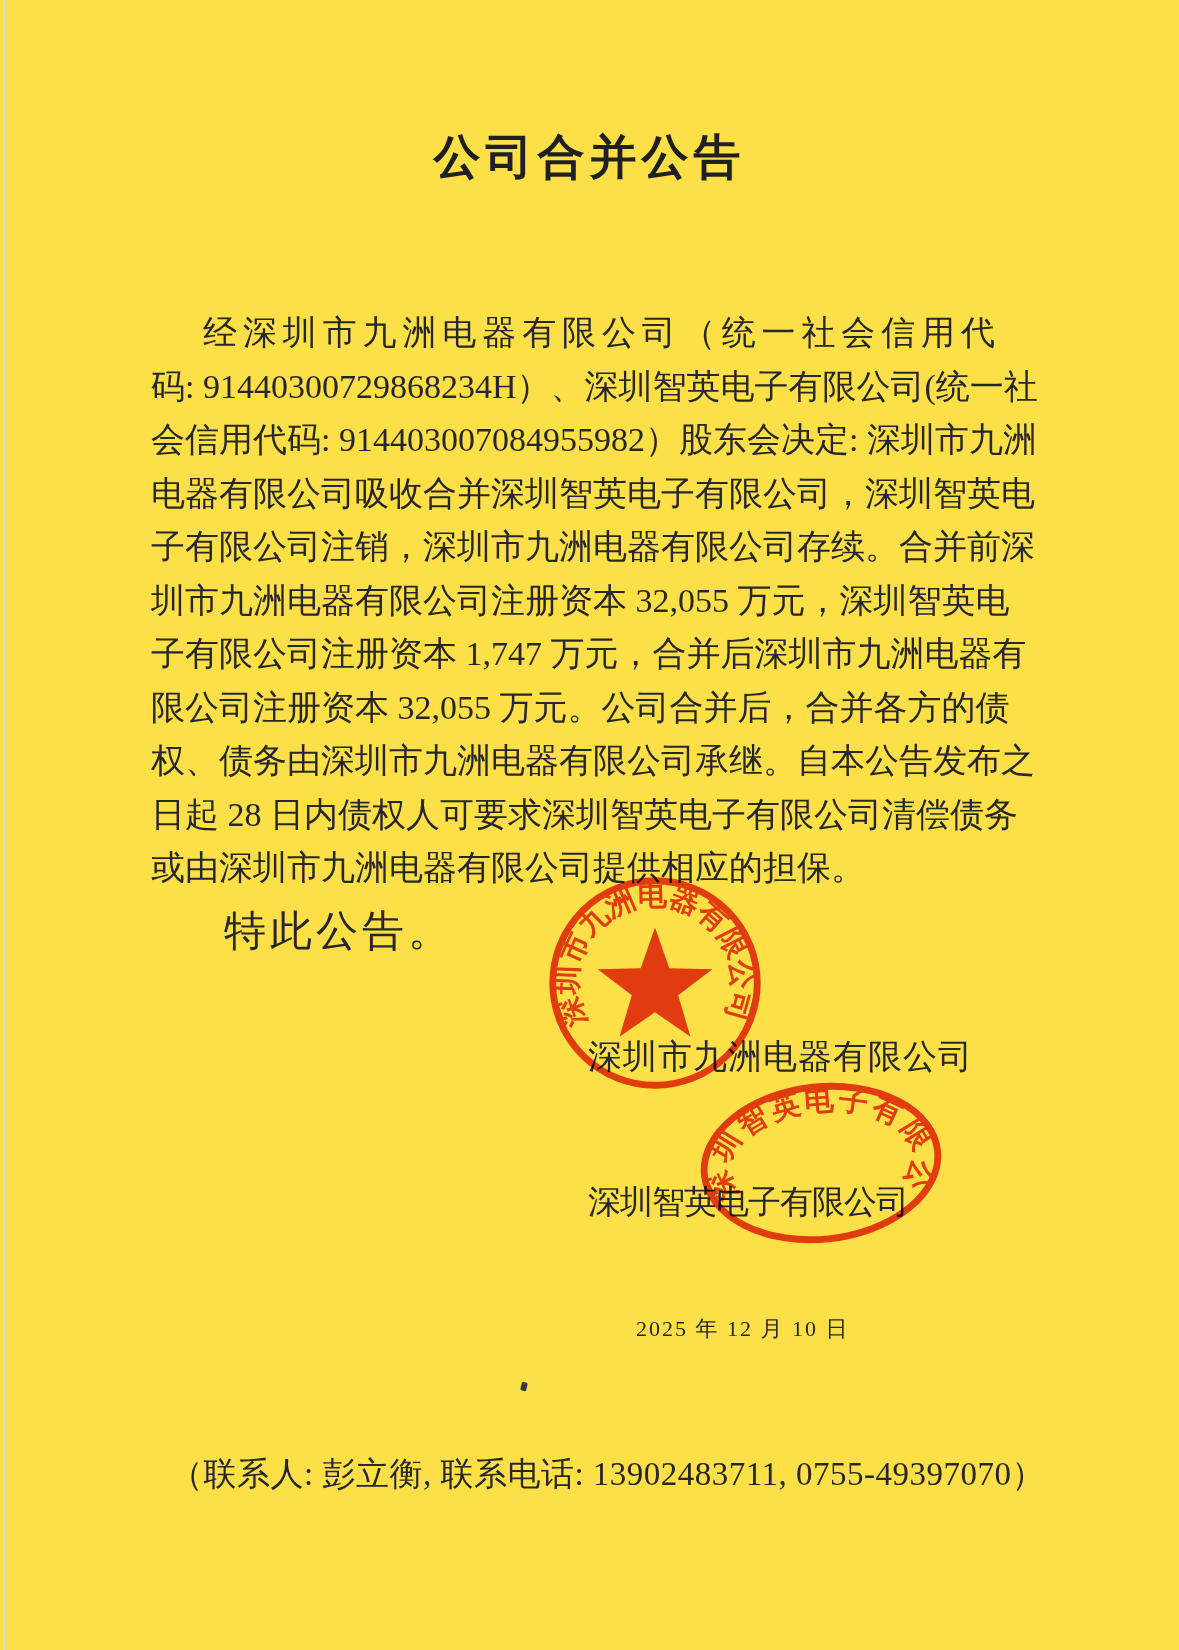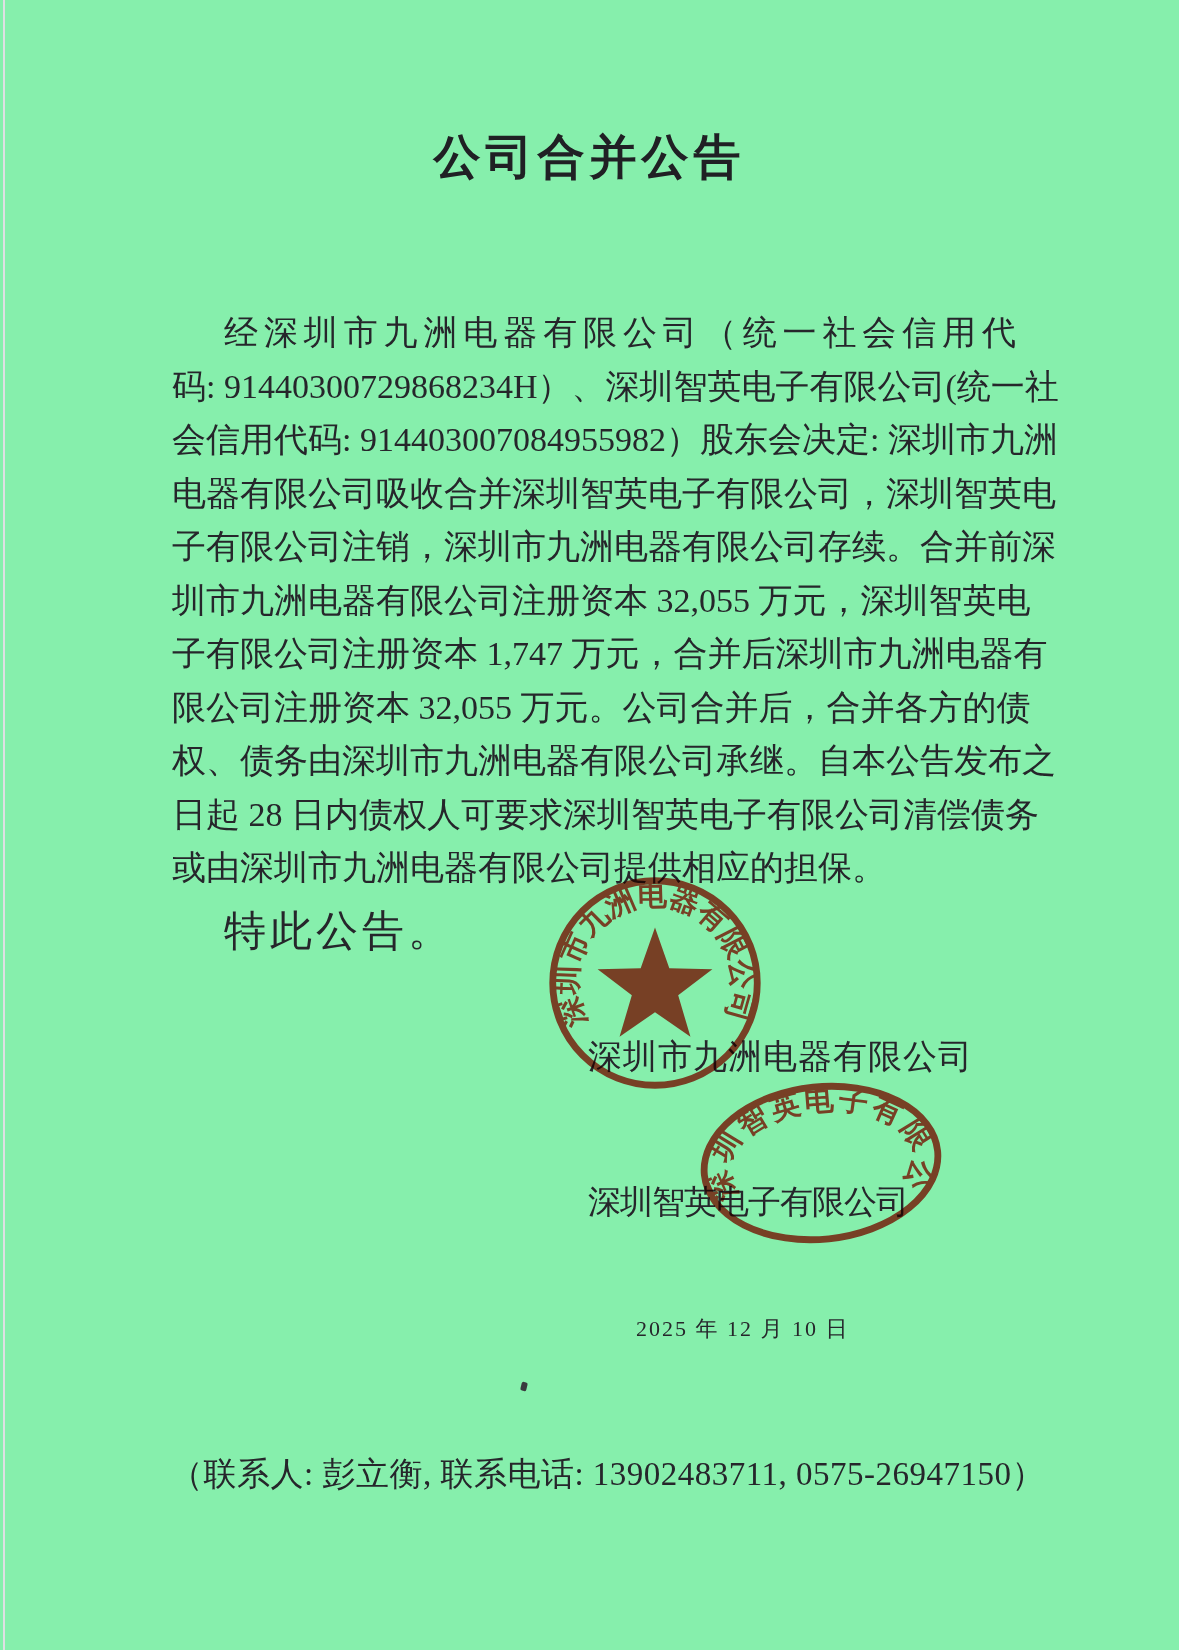--- a/index.html
+++ b/index.html
@@ -1,36 +1,36 @@
 <!DOCTYPE html>
 <html><head>
 <meta charset="utf-8">
 <style>
   html,body{margin:0;padding:0;background:#e9e9ec;}
   .page{
     position:relative;
     width:1179px;height:1650px;
     margin:0 auto;
-    background:#86efac;
+    background:#fde047;
     overflow:hidden;
     font-family:"Liberation Serif","DejaVu Serif",serif;
     color:#26262b;
   }
   .scan-edge-left{
     position:absolute;left:3px;top:0;width:2px;height:1650px;
     background:#dfdfe3;
   }
   .doc-title{
     position:absolute;left:0;top:126px;width:1179px;
     text-align:center;
     font-size:47px;font-weight:bold;letter-spacing:5px;
     color:#202024;
   }
   .body-block{
-    position:absolute;left:172px;top:306px;width:844px;
+    position:absolute;left:151px;top:306px;width:844px;
   }
   .line{
     height:53.5px;line-height:53.5px;
     font-size:34px;
     text-align:justify;
     text-align-last:justify;
     white-space:nowrap;
   }
   .line.indent{ text-indent:52px; }
   .line.noyustify, .line.left{
@@ -98,21 +98,21 @@
   <div class="closing">特此公告。</div>
 
   <div class="sig1">深圳市九洲电器有限公司</div>
 
   <div class="sig2">深圳智英电子有限公司</div>
 
   <div class="doc-date">2025 年 12 月 10 日</div>
 
   <div class="speck"></div>
 
-  <div class="contact">（联系人: 彭立衡, 联系电话: 13902483711, 0575-26947150）</div>
+  <div class="contact">（联系人: 彭立衡, 联系电话: 13902483711, 0755-49397070）</div>
 
   <svg class="stamp stamp-circle" viewBox="0 0 230 230" xmlns="http://www.w3.org/2000/svg">
     <circle cx="115" cy="115" r="105" fill="none" stroke="#e03425" stroke-width="7"></circle>
     <polygon points="115,58 129.7,99.8 173.9,100.8 138.8,127.7 151.4,170.2 115,145 78.6,170.2 91.2,127.7 56.1,100.8 100.3,99.8" fill="#e03425"></polygon>
     <defs>
       <path id="seal-arc-1" d="M 45.72 155 A 80 80 0 1 1 184.28 155" fill="none"></path>
     </defs>
     <text class="seal-text" font-size="30" fill="#e03425">
       <textPath href="#seal-arc-1" startOffset="0" textLength="330" lengthAdjust="spacing">深圳市九洲电器有限公司</textPath>
     </text>

